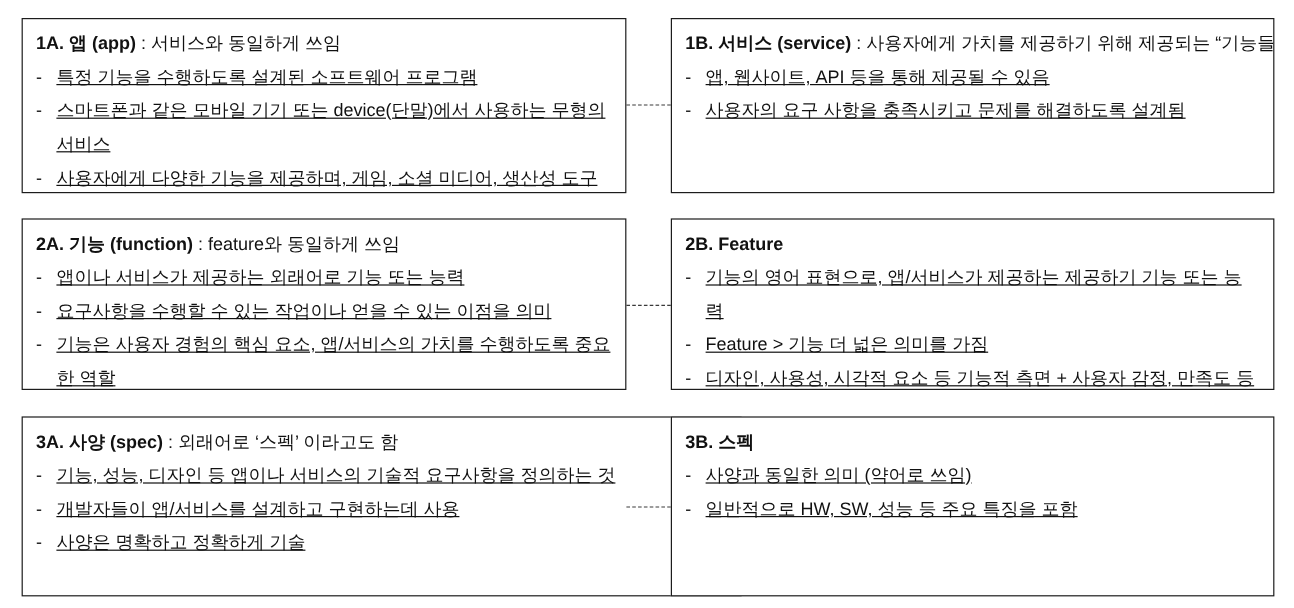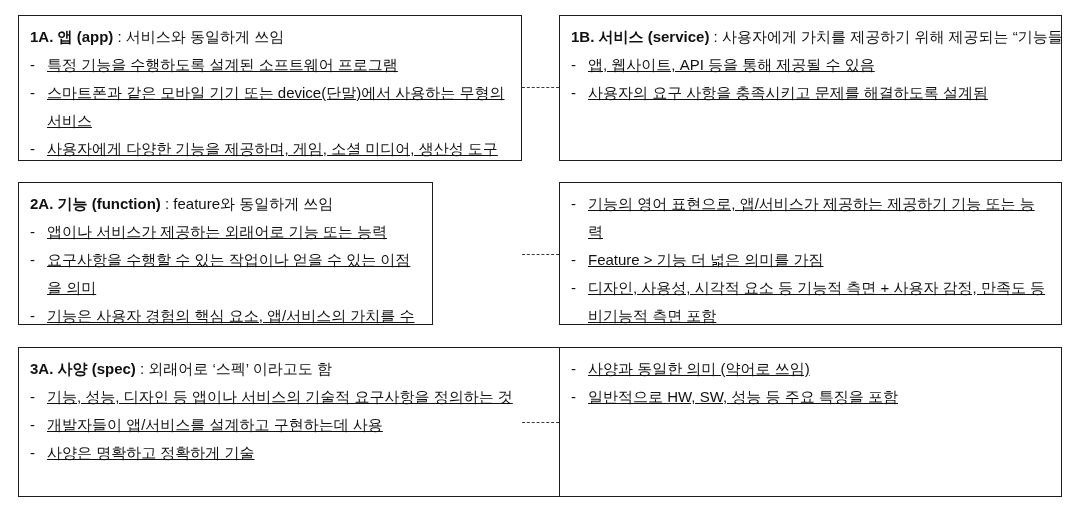--- a/index.html
+++ b/index.html
@@ -47,21 +47,21 @@
     flex: 0 0 17px;
     width: 17px;
   }
   .bullet .txt {
     flex: 1 1 auto;
     text-decoration: underline;
   }
   
   #box-1a { left: 18px;  top: 15px;  width: 504px; height: 146px; }
   #box-1b { left: 559px; top: 15px;  width: 503px; height: 146px; }
-  #box-2a { left: 18px;  top: 182px; width: 415px; height: 143px; }
+  #box-2a { left: 18px;  top: 182px; width: 504px; height: 143px; }
   #box-2b { left: 559px; top: 182px; width: 503px; height: 143px; }
   #box-3a { left: 18px;  top: 347px; width: 600px; height: 150px; }
   #box-3b { left: 559px; top: 347px; width: 503px; height: 150px; }
   
   .connector {
     position: absolute;
     left: 522px;
     width: 37px;
     height: 0;
     border-top: 1.5px dashed #3a3a3a;
@@ -113,20 +113,21 @@
         <span class="dash">-</span>
         <span class="txt">요구사항을 수행할 수 있는 작업이나 얻을 수 있는 이점을 의미</span>
       </div>
     <div class="bullet">
         <span class="dash">-</span>
         <span class="txt">기능은 사용자 경험의 핵심 요소, 앱/서비스의 가치를 수행하도록 중요한 역할</span>
       </div>
   </div>
 
   <div class="box" id="box-2b">
+    <div class="title"><span class="b">2B. Feature</span> <span></span></div>
     <div class="bullet">
         <span class="dash">-</span>
         <span class="txt">기능의 영어 표현으로, 앱/서비스가 제공하는 제공하기 기능 또는 능력</span>
       </div>
     <div class="bullet">
         <span class="dash">-</span>
         <span class="txt">Feature &gt; 기능 더 넓은 의미를 가짐</span>
       </div>
     <div class="bullet">
         <span class="dash">-</span>
@@ -144,20 +145,21 @@
         <span class="dash">-</span>
         <span class="txt">개발자들이 앱/서비스를 설계하고 구현하는데 사용</span>
       </div>
     <div class="bullet">
         <span class="dash">-</span>
         <span class="txt">사양은 명확하고 정확하게 기술</span>
       </div>
   </div>
 
   <div class="box" id="box-3b">
+    <div class="title"><span class="b">3B. 스펙</span> <span></span></div>
     <div class="bullet">
         <span class="dash">-</span>
         <span class="txt">사양과 동일한 의미 (약어로 쓰임)</span>
       </div>
     <div class="bullet">
         <span class="dash">-</span>
         <span class="txt">일반적으로 HW, SW, 성능 등 주요 특징을 포함</span>
       </div>
   </div>
 

